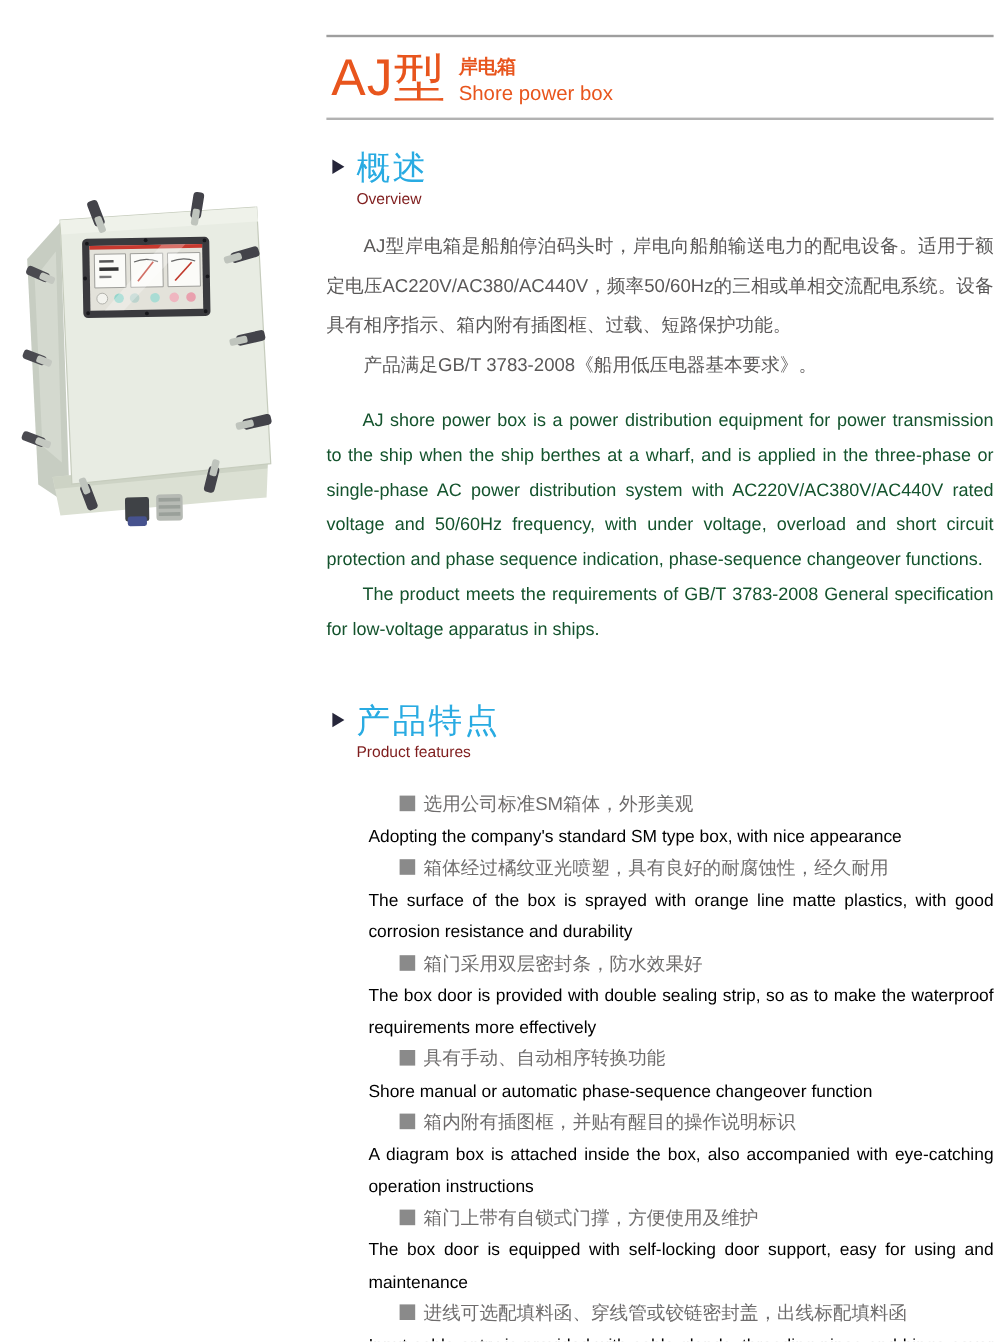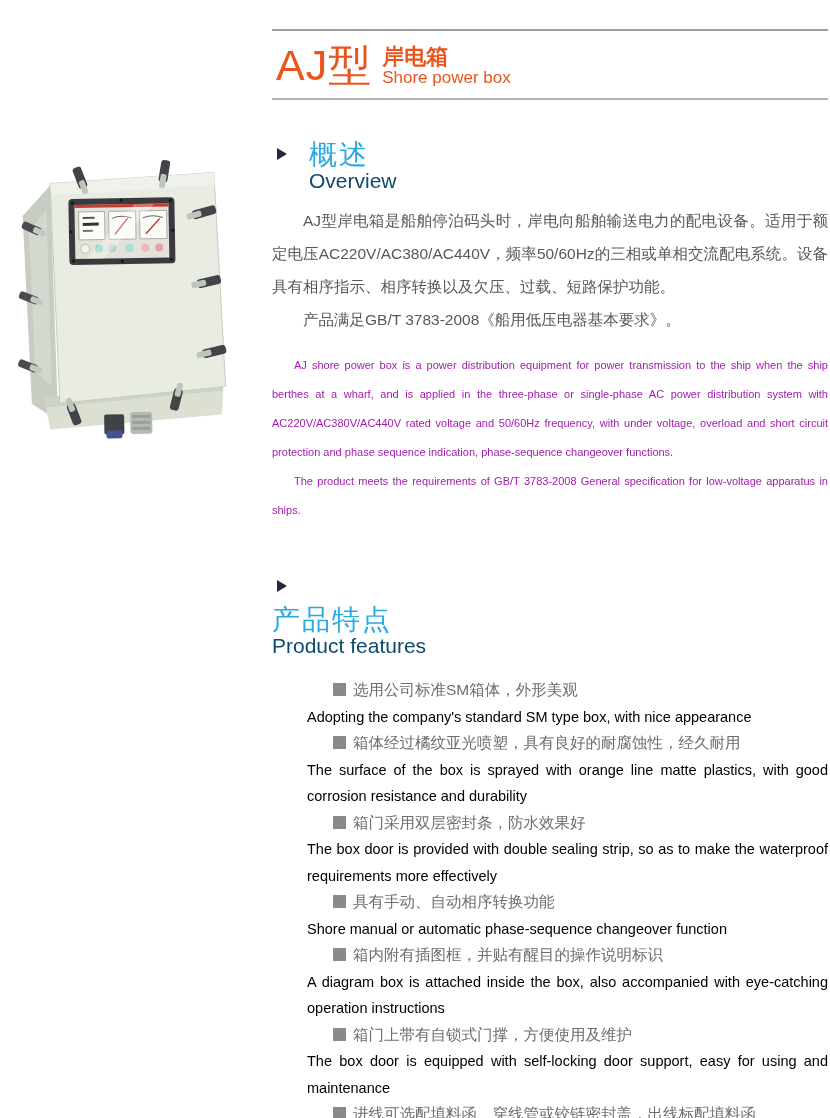--- a/index.html
+++ b/index.html
@@ -13,36 +13,36 @@
   
   .photo-wrap{position:absolute;left:8px;top:134px;width:252px;height:322px;}
   
   .right-col{position:absolute;left:272px;top:0;width:556px;}
   .rule{height:2px;background:#9e9e9e;}
   .rule-top{margin-top:29px;}
   .rule-mid{background:#b2b2b2;}
   .title-block{display:flex;align-items:flex-start;padding:9px 0 8px 4px;}
   .model{font-size:43px;line-height:50px;color:#e8551d;letter-spacing:1px;}
   .title-sub{margin-left:10px;padding-top:6px;color:#e8551d;}
-  .title-cn{display:block;font-size:22px;font-weight:bold;line-height:21px;}
+  .title-cn{display:block;font-size:16px;font-weight:bold;line-height:21px;}
   .title-en{display:block;font-size:17px;line-height:21px;text-align:center;}
-  .section-heading{display:flex;margin:39px 0 0 0;gap:12px;}
-  .features-heading{margin-top:46px;flex-direction:column;}
+  .section-heading{display:flex;margin:24px 0 0 0;}
+  .features-heading{margin-top:46px;}
   .tri{
     width:0;height:0;margin:9px 10px 0 5px;
     border-left:10px solid #26263a;
     border-top:6px solid transparent;
     border-bottom:6px solid transparent;
   }
   .h-cn{font-size:28px;line-height:31px;color:#29abe2;letter-spacing:2px;}
-  .h-en{font-size:21px;line-height:22px;color:#0c4a6e;}
+  .h-en{font-size:13px;line-height:22px;color:#7f1d1d;}
   p{margin:0;}
   .p-cn{font-size:15.5px;line-height:33px;color:#5a5858;text-indent:2em;text-align:justify;}
   .p-cn-first{margin-top:12px;}
-  .p-en{font-size:11px;line-height:29px;color:#a21caf;text-indent:2em;text-align:justify;}
+  .p-en{font-size:15px;line-height:29px;color:#14532d;text-indent:2em;text-align:justify;}
   .p-en-first{margin-top:15px;}
   .features{list-style:none;margin:20px 0 0 0;padding:0 0 0 15px;}
   .f-cn{font-size:15.5px;line-height:26.5px;color:#6e6c6c;padding-left:46px;}
   .sq{
     display:inline-block;width:13px;height:13px;background:#8a8a8a;
     margin-right:7px;vertical-align:-1px;
   }
   .f-en{margin-left:20px;font-size:14.5px;line-height:26.5px;color:#000000;text-align:justify;}
 </style>
 </head>
@@ -177,21 +177,21 @@
     <div class="rule rule-mid"></div>
 
     <div class="section-heading">
       <span class="tri"></span>
       <span>
         <span class="h-cn" style="display:block">概述</span>
         <span class="h-en" style="display:block">Overview</span>
       </span>
     </div>
 
-    <p class="p-cn p-cn-first">AJ型岸电箱是船舶停泊码头时，岸电向船舶输送电力的配电设备。适用于额定电压AC220V/AC380/AC440V，频率50/60Hz的三相或单相交流配电系统。设备具有相序指示、相序转换以及欠压、过载、短路保护功能。</p>
+    <p class="p-cn p-cn-first">AJ型岸电箱是船舶停泊码头时，岸电向船舶输送电力的配电设备。适用于额定电压AC220V/AC380/AC440V，频率50/60Hz的三相或单相交流配电系统。设备具有相序指示、箱内附有插图框、过载、短路保护功能。</p>
     <p class="p-cn">产品满足GB/T 3783-2008《船用低压电器基本要求》。</p>
     <p class="p-en p-en-first">AJ shore power box is a power distribution equipment for power transmission to the ship when the ship berthes at a wharf, and is applied in the three-phase or single-phase AC power distribution system with AC220V/AC380V/AC440V rated voltage and 50/60Hz frequency, with under voltage, overload and short circuit protection and phase sequence indication, phase-sequence changeover functions.</p>
     <p class="p-en">The product meets the requirements of GB/T 3783-2008 General specification for low-voltage apparatus in ships.</p>
 
     <div class="section-heading features-heading">
       <span class="tri"></span>
       <span>
         <span class="h-cn" style="display:block">产品特点</span>
         <span class="h-en" style="display:block">Product features</span>
       </span>

